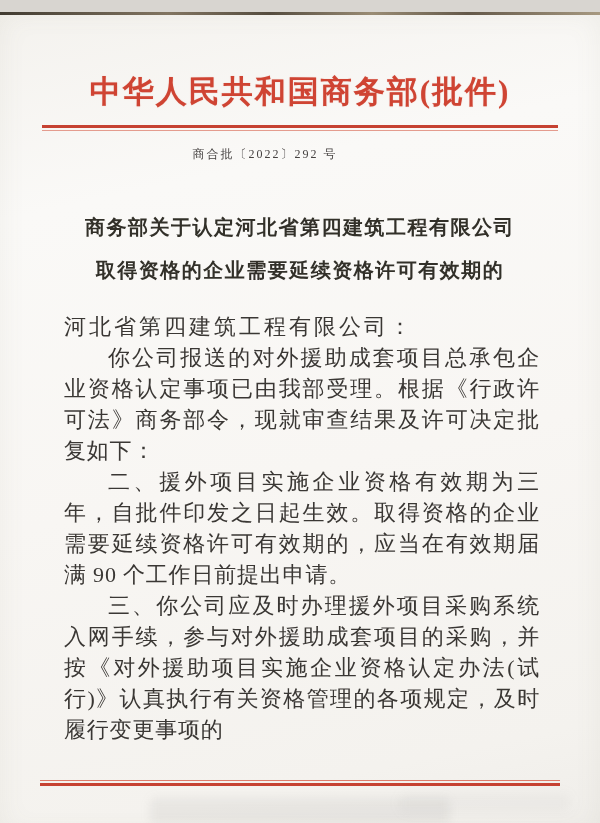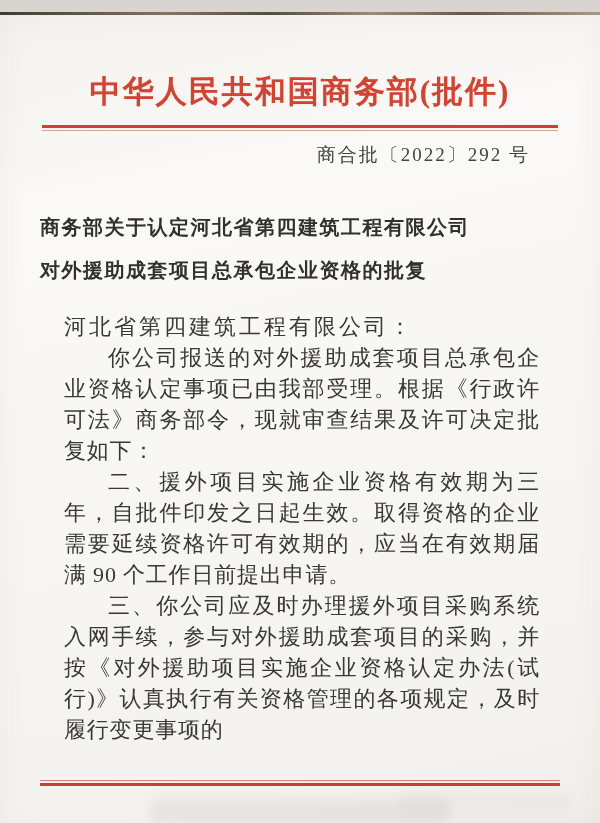--- a/index.html
+++ b/index.html
@@ -38,28 +38,29 @@
     text-shadow: 0 0 1px rgba(207,68,51,0.35);
     white-space: nowrap;
   }
   .rule-top {
     margin: 10px 42px 0 42px;
   }
   .rule-top .thick { height: 3px; background: #c64232; }
   .rule-top .thin  { height: 1px; background: #e49c8e; margin-top: 2px; }
   .doc-number {
     margin: 13px 70px 0 0;
-    text-align: right;
-    font-size: 19px;
+    text-align: center;
+    font-size: 12px;
     line-height: 21px;
     letter-spacing: 2px;
     color: #454140;
   }
   .doc-title {
     margin: 41px 40px 0 40px;
+    text-align: center;
     font-size: 20px;
     font-weight: bold;
     line-height: 43px;
     letter-spacing: 1.5px;
     color: #323029;
   }
   .body-text {
     margin: 19px 60px 0 64px;
     font-size: 22px;
     line-height: 31px;
@@ -105,21 +106,21 @@
 
   <div class="rule-top">
     <div class="thick"></div>
     <div class="thin"></div>
   </div>
 
   <div class="doc-number">商合批〔2022〕292 号</div>
 
   <div class="doc-title">
     <div>商务部关于认定河北省第四建筑工程有限公司</div>
-    <div>对外援助成套项目总承包企业资格的批复</div>
+    <div>取得资格的企业需要延续资格许可有效期的</div>
   </div>
 
   <div class="body-text">
     <p class="salutation">河北省第四建筑工程有限公司：</p>
     <p>你公司报送的对外援助成套项目总承包企业资格认定事项已由我部受理。根据《行政许可法》商务部令，现就审查结果及许可决定批复如下：</p>
     <p>二、援外项目实施企业资格有效期为三年，自批件印发之日起生效。取得资格的企业需要延续资格许可有效期的，应当在有效期届满 90 个工作日前提出申请。</p>
     <p>三、你公司应及时办理援外项目采购系统入网手续，参与对外援助成套项目的采购，并按《对外援助项目实施企业资格认定办法(试行)》认真执行有关资格管理的各项规定，及时履行变更事项的</p>
   </div>
 
   <div class="rule-bottom">

